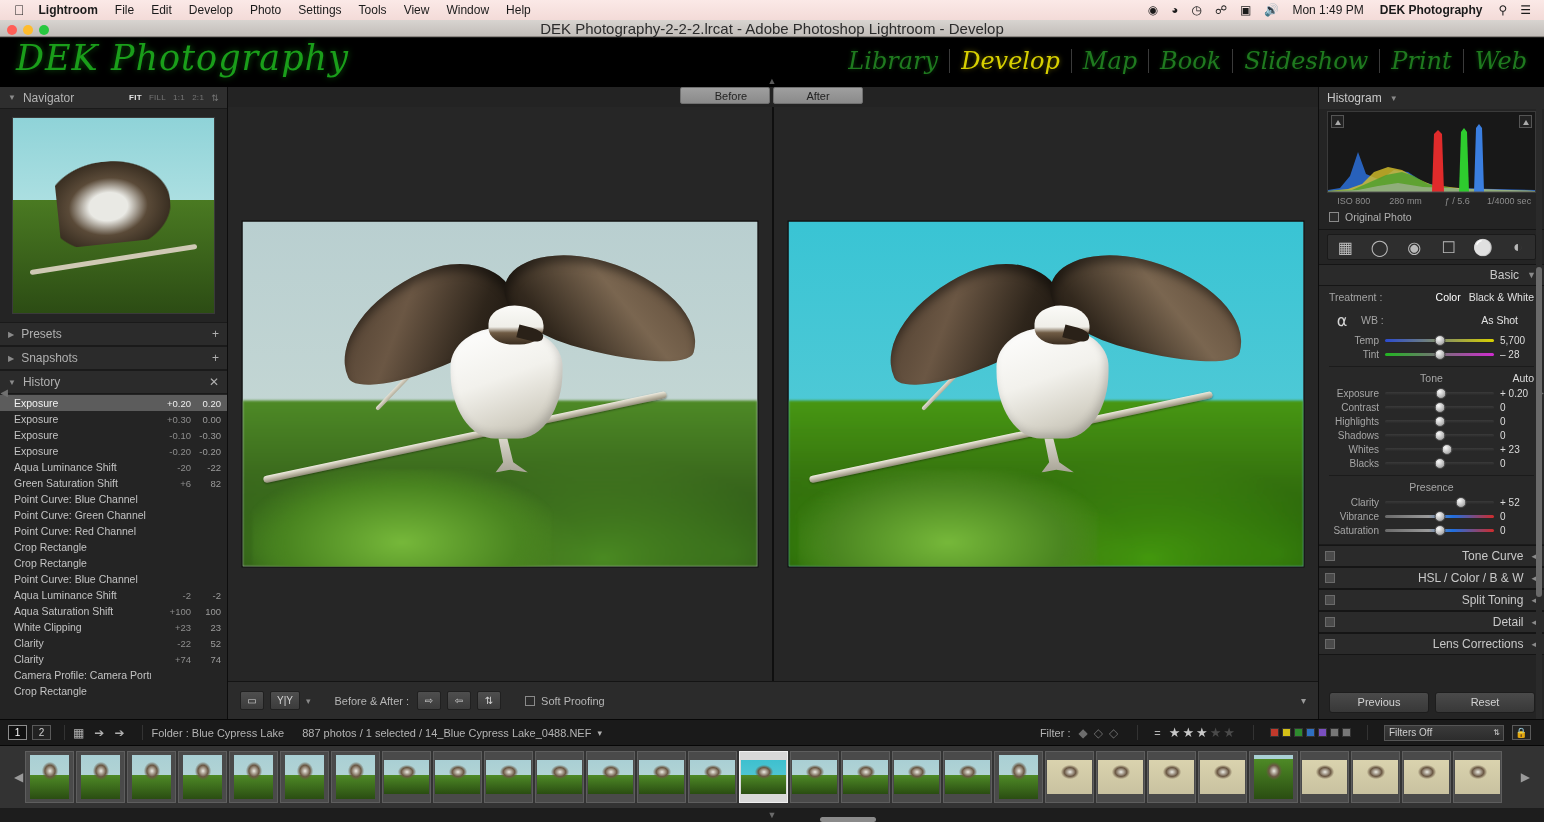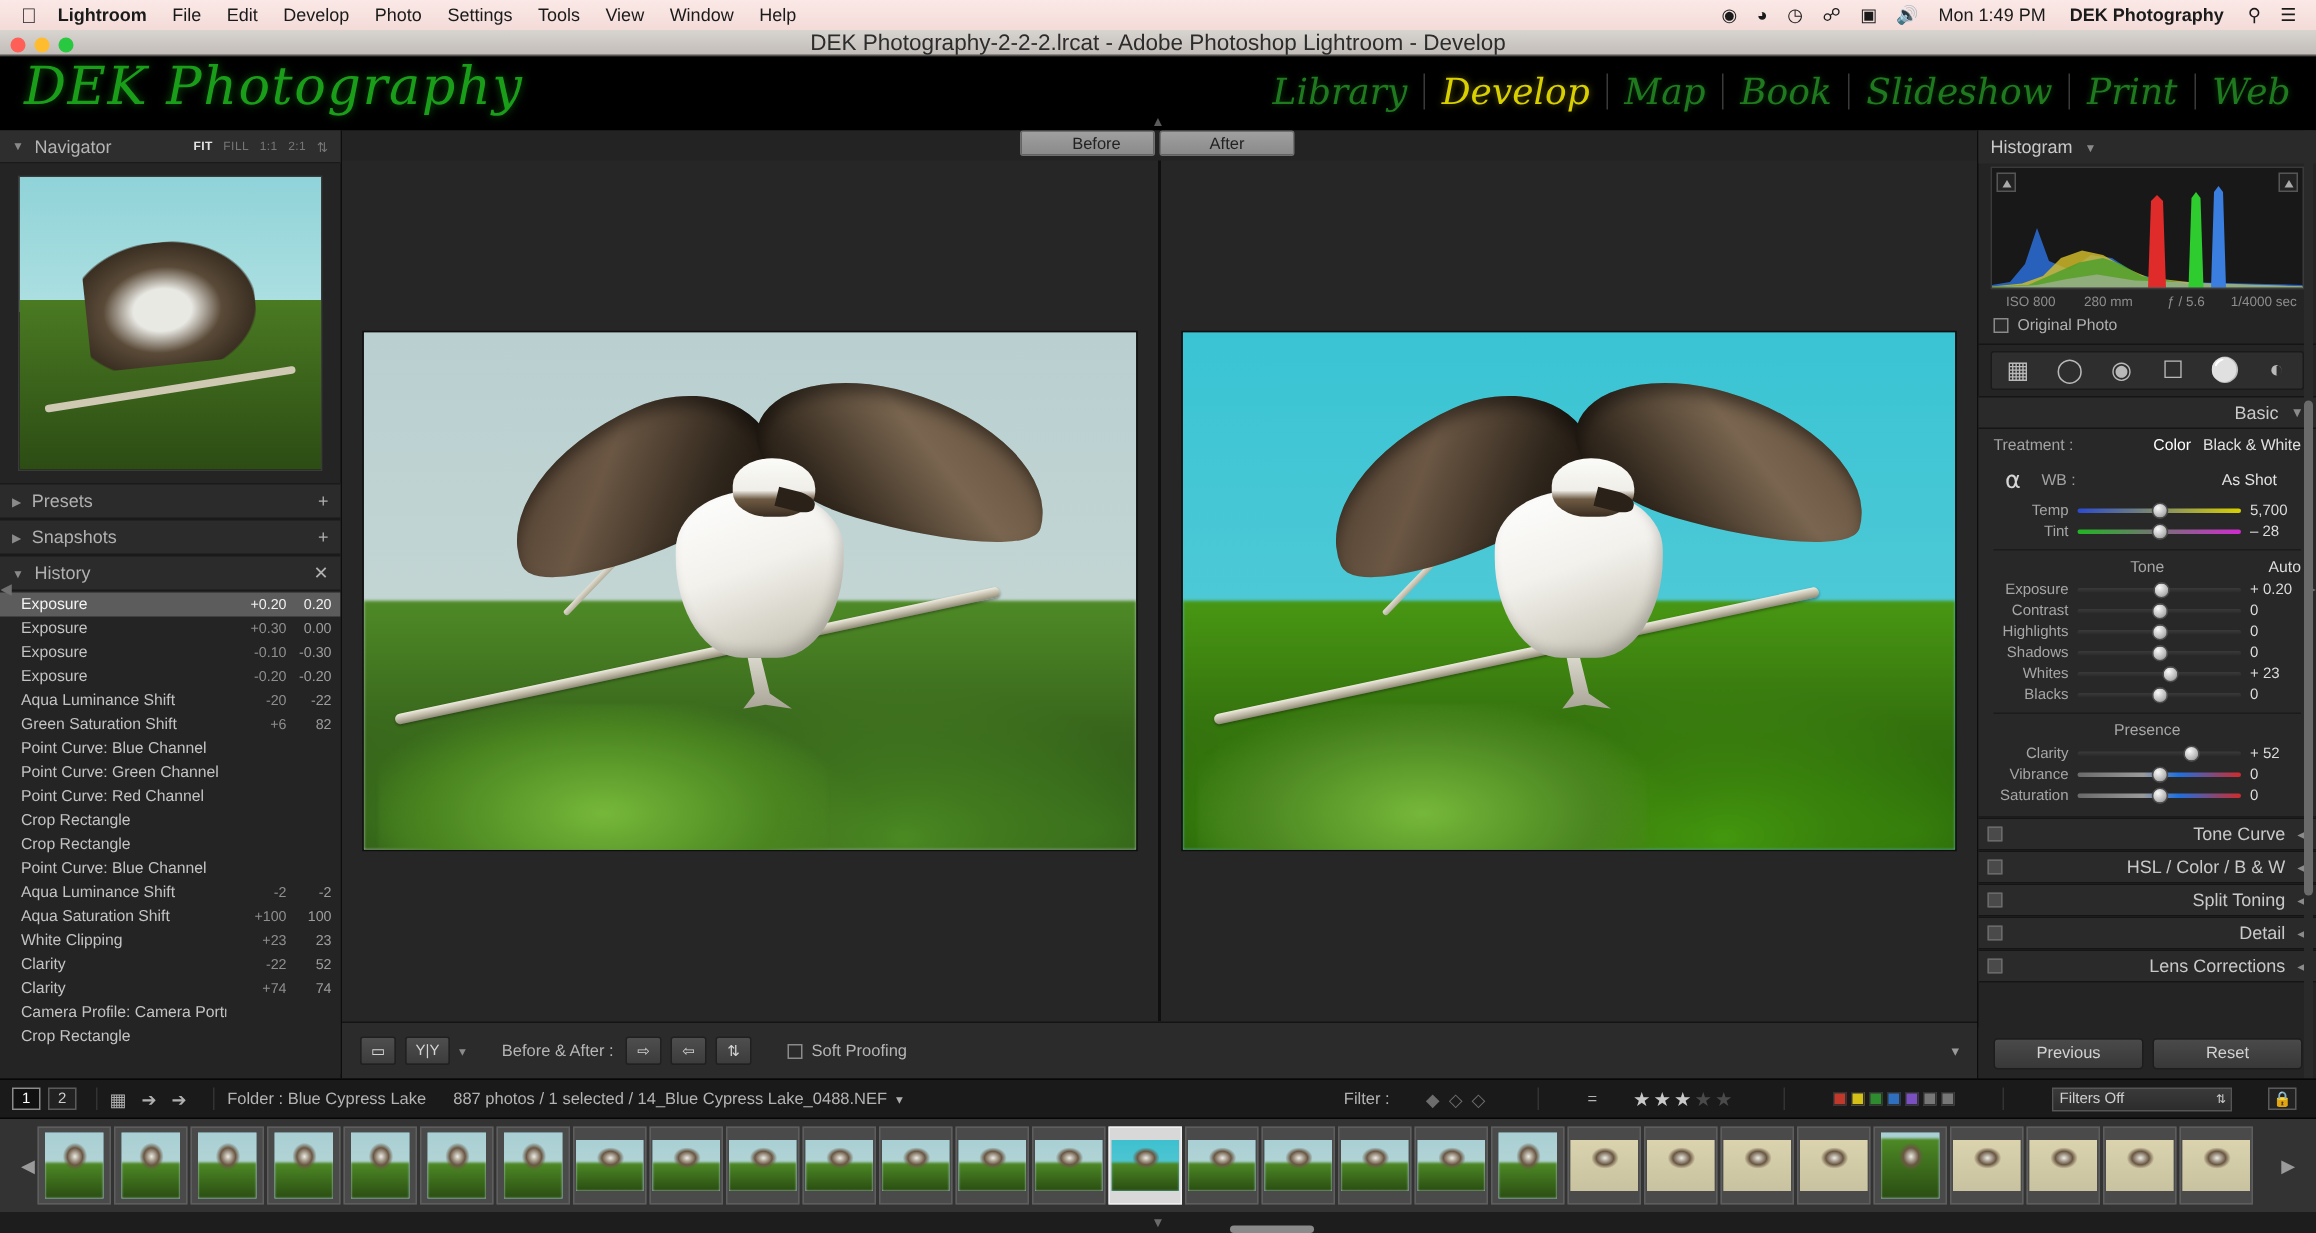--- a/index.html
+++ b/index.html
@@ -288,21 +288,21 @@
     position:absolute; top:719px; left:0; width:1544px; height:27px;
     background:#1a1a1a; border-top:1px solid #070707; border-bottom:1px solid #070707;
     display:flex; align-items:center; padding: 0 8px; color:#b4b4b4; font-size:11px;
   }
   .fsbtn { width:19px; height:15px; border:1px solid #5a5a5a; background:#222; color:#cfcfcf;
     font-size:10px; display:flex; align-items:center; justify-content:center; margin-right:5px; }
   .fsbtn.on { background:#111; color:#fff; border-color:#8c8c8c; }
   .fsep { width:1px; height:15px; background:#333; margin: 0 8px; }
   .fsicon { color:#b0b0b0; font-size:12px; margin-right:10px; }
   .fstxt { margin-right:18px; white-space:nowrap; }
-  .fsright { margin-left:auto; display:flex; align-items:center; gap:24px; }
+  .fsright { margin-left:auto; display:flex; align-items:center; gap:8px; }
   .stars { letter-spacing:2px; font-size:13px; }
   .star { color:#c9c9c9; } .star.off { color:#4a4a4a; }
   .flags span { color:#6d6d6d; font-size:12px; margin-right:3px; }
   .labels { display:flex; gap:3px; }
   .labels i { width:9px; height:9px; display:block; border:1px solid #333; }
   .filtersel {
     width:120px; height:16px; background:linear-gradient(#3a3a3a,#2c2c2c);
     border:1px solid #555; color:#cfcfcf; font-size:10px;
     display:flex; align-items:center; padding: 0 4px; position:relative;
   }

